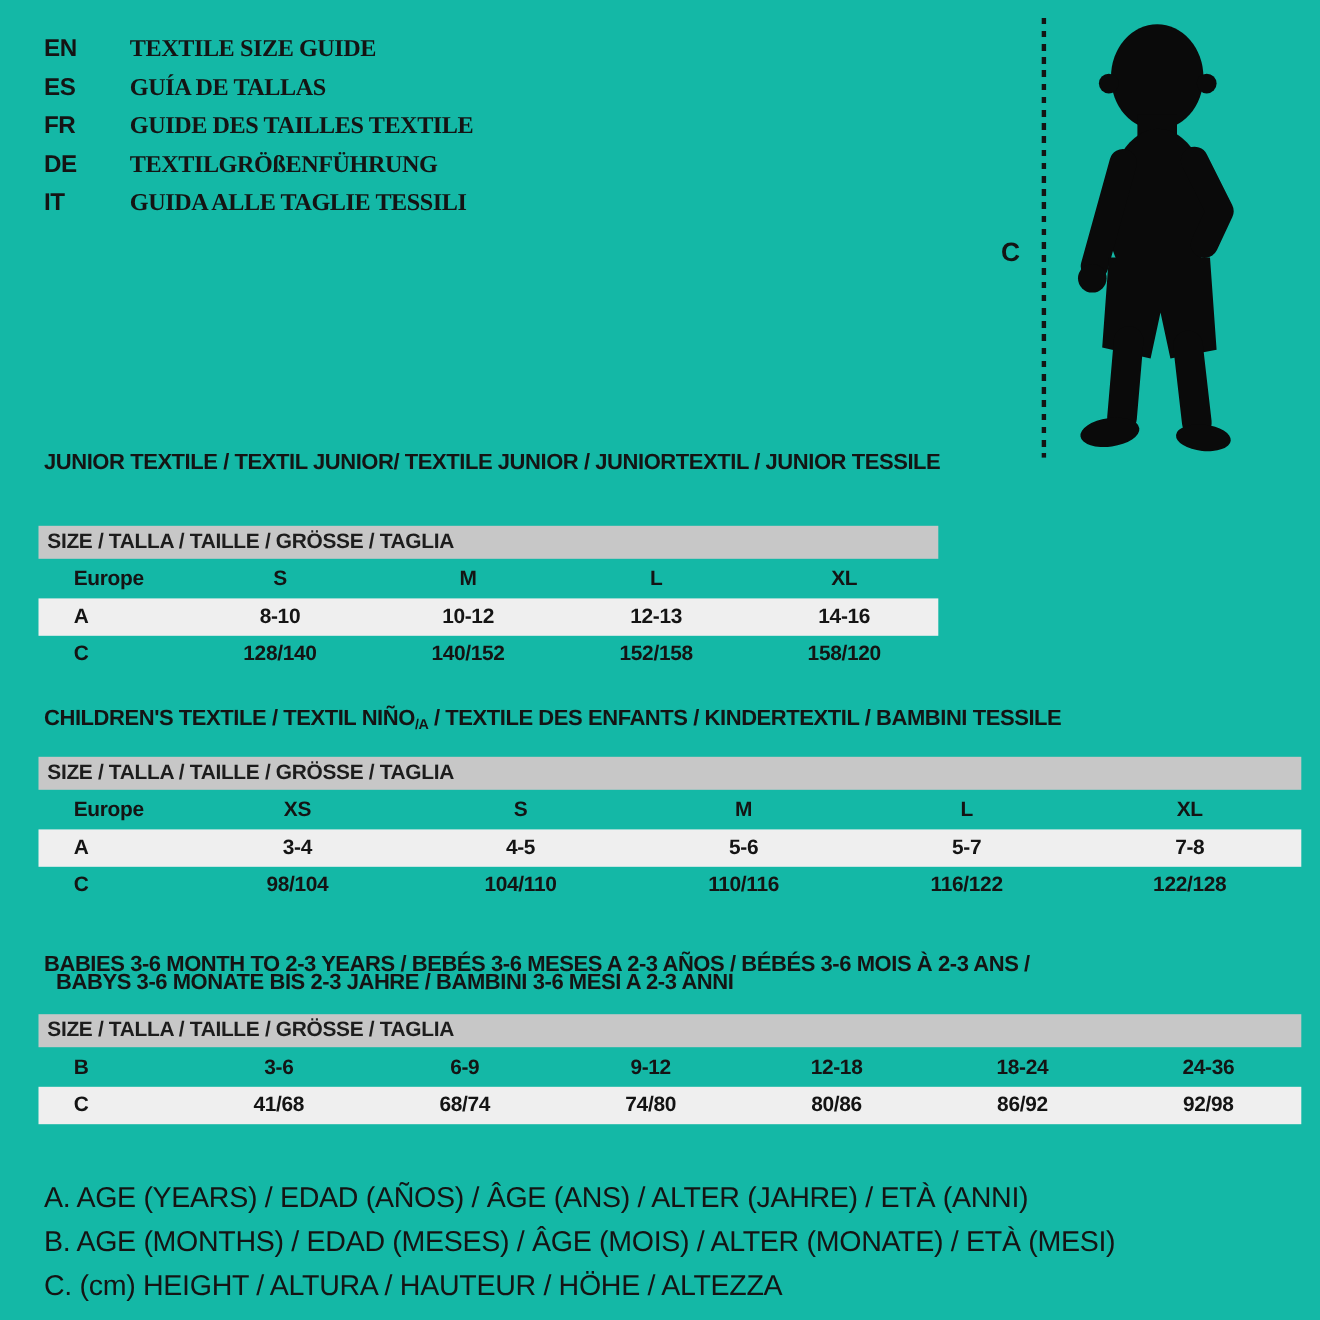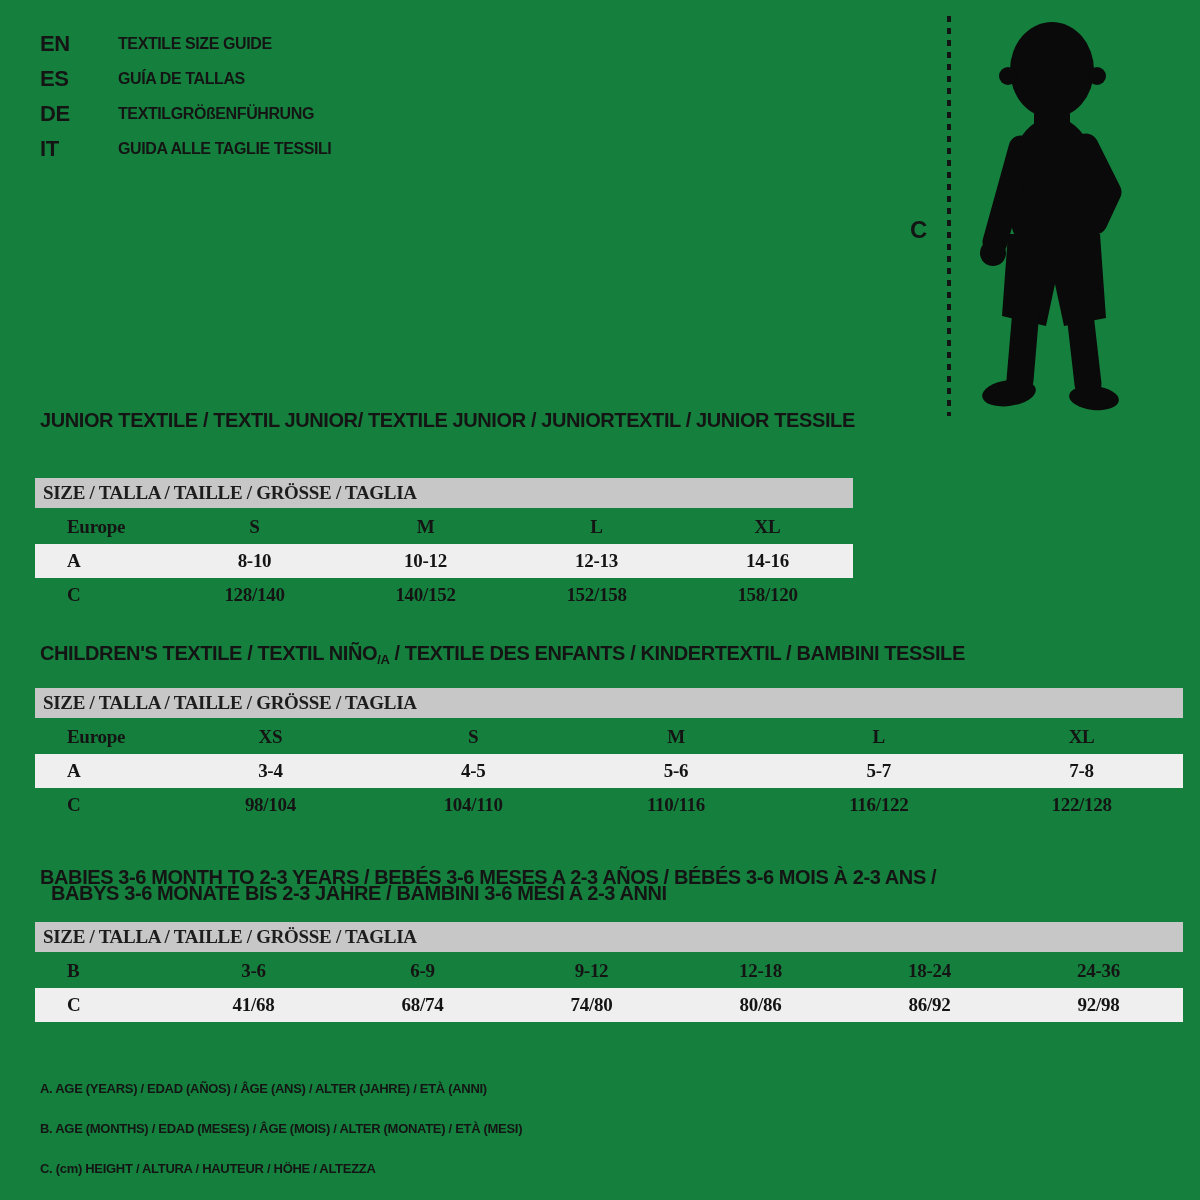--- a/index.html
+++ b/index.html
@@ -1,71 +1,75 @@
 <!DOCTYPE html>
 <html><head>
 <meta charset="utf-8">
 <style>
   html,body{margin:0;padding:0;}
   body{
     width:1200px;height:1200px;background:#ffffff;
     font-family:"Liberation Sans","DejaVu Sans",sans-serif;
     color:#141414;-webkit-font-smoothing:antialiased;
   }
-  .page{position:relative;width:1200px;height:1200px;background:#15803d;overflow:hidden;}
+  .page{position:relative;width:1200px;height:1200px;background:#14b8a6;overflow:hidden;}
 
   
   .lang-list{position:absolute;left:40px;top:26px;}
   .lang-row{display:flex;height:35px;align-items:center;}
   .lang-code{width:78px;font-size:22px;font-weight:bold;letter-spacing:-0.4px;}
-  .lang-title{font-size:16px;font-weight:bold;letter-spacing:-0.4px;}
+  .lang-title{font-size:22px;font-weight:bold;letter-spacing:-0.4px;font-family:Liberation Serif, serif;}
 
   
   .measure-line{
     position:absolute;left:947px;top:16px;width:4px;height:400px;
     background:repeating-linear-gradient(to bottom,#141414 0 6px,transparent 6px 12px);
   }
   .measure-label{position:absolute;left:910px;top:216px;font-size:24px;font-weight:bold;}
   .toddler-svg{position:absolute;left:962px;top:12px;}
 
   
   .sec-title{
     position:absolute;left:40px;font-size:20px;font-weight:bold;
     letter-spacing:-0.4px;white-space:nowrap;
   }
   .sub{font-size:13px;vertical-align:-4px;font-weight:bold;}
 
   
-  .tbl{position:absolute;left:35px;font-family:Liberation Serif, serif;}
+  .tbl{position:absolute;left:35px;}
   .size-band{
     height:30px;display:flex;align-items:center;padding-left:8px;
     font-size:19px;font-weight:bold;letter-spacing:-0.3px;color:#1d1d1d;
     margin-bottom:2px;box-sizing:border-box;
   }
   .trow{display:flex;height:34px;align-items:center;font-size:19px;font-weight:bold;letter-spacing:-0.3px;}
   .trow .lab{width:110px;padding-left:8px;box-sizing:border-box;text-align:left;margin-left:24px;}
   .trow .val{flex:1;text-align:center;}
 
   
   .legend{position:absolute;left:40px;top:1068px;}
-  .legend-line{height:40px;display:flex;align-items:center;font-size:13px;font-weight:bold;letter-spacing:-0.3px;}
+  .legend-line{height:40px;display:flex;align-items:center;font-size:26px;font-weight:normal;letter-spacing:-0.3px;}
 </style>
 </head>
 <body>
 
 <div class="page">
 
   <div class="lang-list">
     <div class="lang-row">
       <span class="lang-code">EN</span>
       <span class="lang-title">TEXTILE SIZE GUIDE</span>
     </div>
     <div class="lang-row">
       <span class="lang-code">ES</span>
       <span class="lang-title">GUÍA DE TALLAS</span>
+    </div>
+    <div class="lang-row">
+      <span class="lang-code">FR</span>
+      <span class="lang-title">GUIDE DES TAILLES TEXTILE</span>
     </div>
     <div class="lang-row">
       <span class="lang-code">DE</span>
       <span class="lang-title">TEXTILGRÖßENFÜHRUNG</span>
     </div>
     <div class="lang-row">
       <span class="lang-code">IT</span>
       <span class="lang-title">GUIDA ALLE TAGLIE TESSILI</span>
     </div>
   </div>

